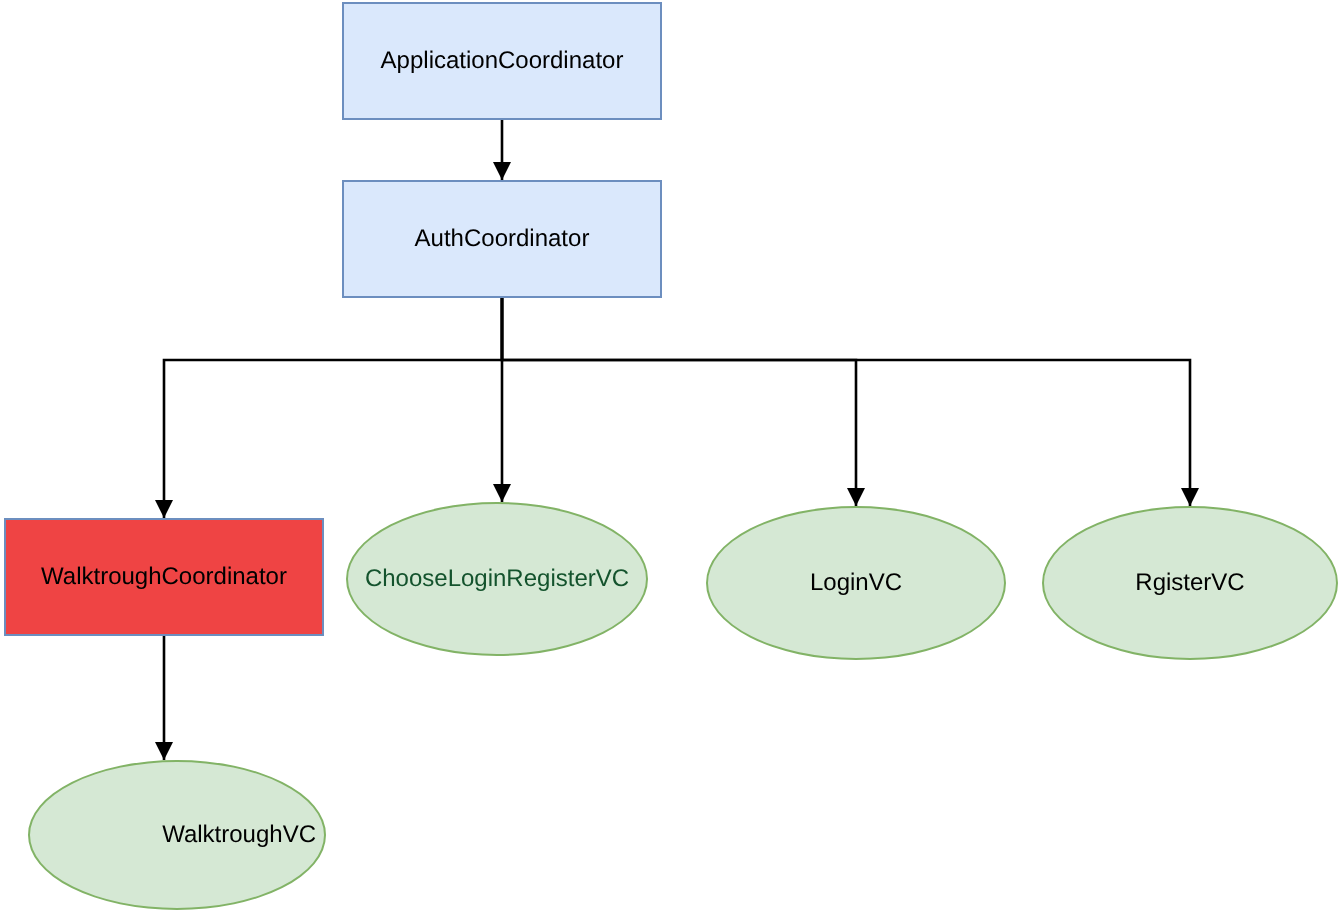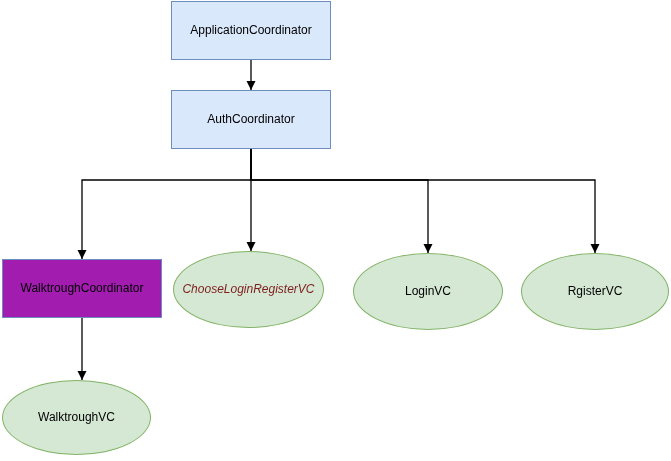--- a/index.html
+++ b/index.html
@@ -64,29 +64,29 @@
         <polyline points="82,318 82,380" fill="none" stroke="#000000" stroke-width="1.3" marker-end="url(#arrowhead)"></polyline>
       </g>
   </svg>
   <div class="nodes">
       <div class="node rect" style="left: 171px; top: 1px; width: 160px; height: 59px; background: rgb(218, 232, 252); border-color: rgb(108, 142, 191); color: rgb(0, 0, 0);">
         <span>ApplicationCoordinator</span>
       </div>
       <div class="node rect" style="left: 171px; top: 90px; width: 160px; height: 59px; background: rgb(218, 232, 252); border-color: rgb(108, 142, 191); color: rgb(0, 0, 0);">
         <span>AuthCoordinator</span>
       </div>
-      <div class="node rect" style="left: 2px; top: 259px; width: 160px; height: 59px; background: #a21caf; border-color: rgb(108, 142, 191); color: rgb(0, 0, 0);">
+      <div class="node rect" style="left: 2px; top: 259px; width: 160px; height: 59px; background: #ef4444; border-color: rgb(108, 142, 191); color: rgb(0, 0, 0);">
         <span>WalktroughCoordinator</span>
       </div>
-      <div class="node ellipse" style="left: 173px; top: 251px; width: 151px; height: 77px; background: rgb(213, 232, 212); border-color: rgb(130, 179, 102); color: #7f1d1d; font-style: italic;">
+      <div class="node ellipse" style="left: 173px; top: 251px; width: 151px; height: 77px; background: rgb(213, 232, 212); border-color: rgb(130, 179, 102); color: #14532d;">
         <span>ChooseLoginRegisterVC</span>
       </div>
       <div class="node ellipse" style="left: 521px; top: 253px; width: 148px; height: 77px; background: rgb(213, 232, 212); border-color: rgb(130, 179, 102); color: rgb(0, 0, 0);">
         <span>RgisterVC</span>
       </div>
       <div class="node ellipse" style="left: 353px; top: 253px; width: 150px; height: 77px; background: rgb(213, 232, 212); border-color: rgb(130, 179, 102); color: rgb(0, 0, 0);">
         <span>LoginVC</span>
       </div>
-      <div class="node ellipse" style="left: 2px; top: 380px; width: 149px; height: 75px; background: rgb(213, 232, 212); border-color: rgb(130, 179, 102); color: rgb(0, 0, 0);">
+      <div class="node ellipse" style="left: 14px; top: 380px; width: 149px; height: 75px; background: rgb(213, 232, 212); border-color: rgb(130, 179, 102); color: rgb(0, 0, 0); justify-content: flex-end;">
         <span>WalktroughVC</span>
       </div>
     </div>
 </div>
 
 </body></html>

